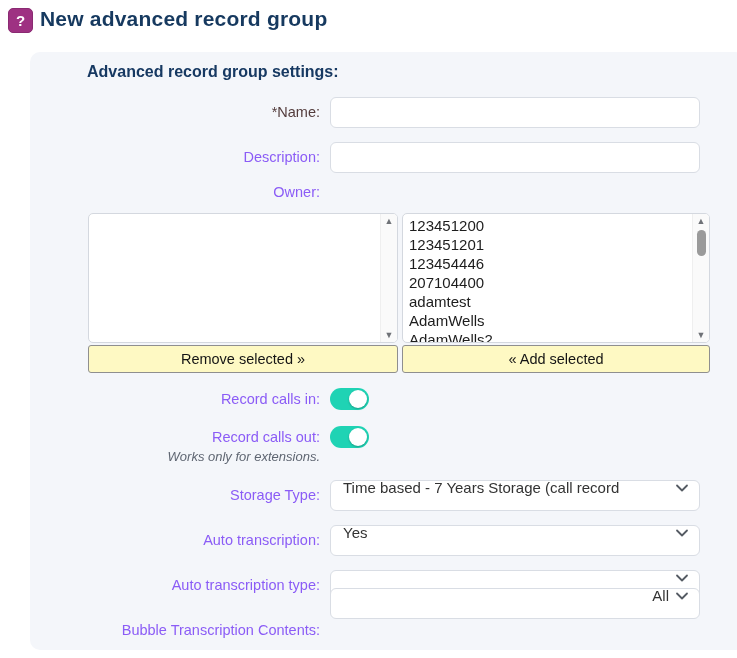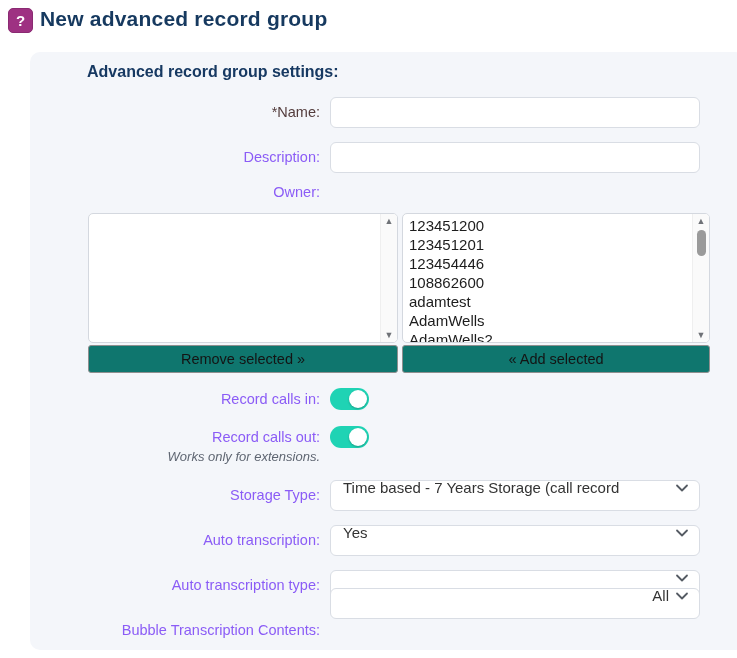--- a/index.html
+++ b/index.html
@@ -54,21 +54,21 @@
     padding:2px 0; position:relative;
   }
   .scroll-arrow { font-size:9px; color:#6f7277; line-height:10px; cursor:pointer; }
   .scroll-thumb {
     position:absolute; top:16px; left:4px; width:9px; height:26px;
     background:#9a9a9a; border-radius:5px; cursor:pointer;
   }
 
   .xfer-button {
     position:absolute; top:293px; height:28px;
-    background:#0f766e; border:1px solid #8f8f8f; border-radius:3px;
+    background:#fef9c3; border:1px solid #8f8f8f; border-radius:3px;
     font-size:14.5px; color:#141414; cursor:pointer;
     display:flex; align-items:center; justify-content:center;
     font-family:"Liberation Sans", sans-serif;
   }
 
   
   .toggle {
     position:absolute; left:300px; width:39px; height:22px; border-radius:11px;
     background:#1fd3b4; cursor:pointer;
   }
@@ -119,21 +119,21 @@
         <span class="scroll-arrow">▲</span>
         <span class="scroll-arrow">▼</span>
       </div>
     </div>
 
     <div class="listbox" style="left:372px; width:308px;">
       <div class="options">
           <div class="list-option">123451200</div>
           <div class="list-option">123451201</div>
           <div class="list-option">123454446</div>
-          <div class="list-option">108862600</div>
+          <div class="list-option">207104400</div>
           <div class="list-option">adamtest</div>
           <div class="list-option">AdamWells</div>
           <div class="list-option">AdamWells2</div>
         </div>
       <div class="scrollcol">
         <span class="scroll-arrow">▲</span>
         <div class="scroll-thumb"></div>
         <span class="scroll-arrow">▼</span>
       </div>
     </div>

